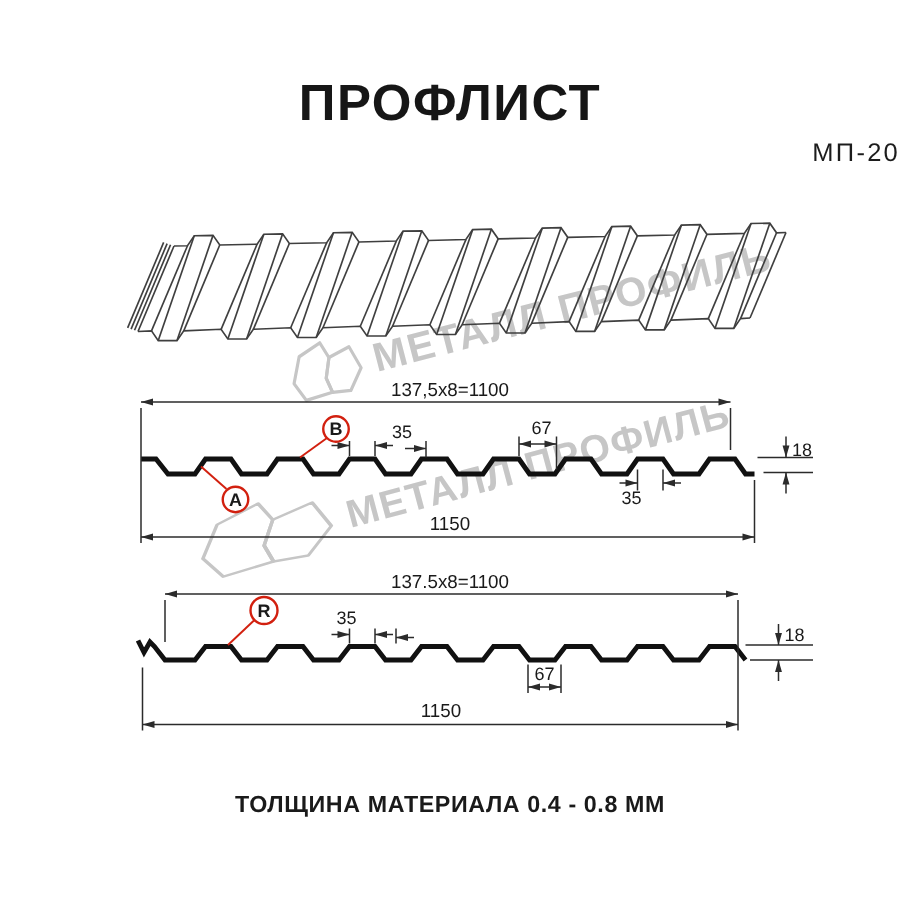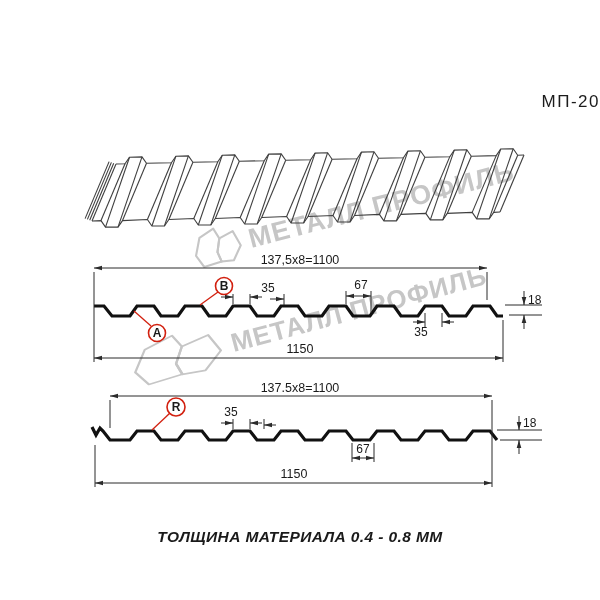--- a/index.html
+++ b/index.html
@@ -3,21 +3,21 @@
 <meta charset="utf-8">
 <style>
   html,body{margin:0;padding:0;background:#fff;}
   .page{position:relative;width:600px;height:600px;background:#ffffff;overflow:hidden;
         font-family:"Liberation Sans",sans-serif;}
   .title{position:absolute;top:50px;left:0;width:100%;text-align:center;
          font-size:34px;font-weight:bold;letter-spacing:1px;color:#161616;z-index:3;}
   .subtitle{position:absolute;top:92px;left:0;width:100%;text-align:right;
          font-size:17px;font-weight:normal;letter-spacing:1.5px;color:#1c1c1c;z-index:3;}
   .footer{position:absolute;top:528px;left:0;width:100%;text-align:center;
-         font-size:15.5px;font-weight:bold;letter-spacing:0.4px;color:#1a1a1a;z-index:3;font-style:italic;}
+         font-size:15.5px;font-weight:bold;letter-spacing:0.4px;color:#1a1a1a;z-index:3;}
   .wm{position:absolute;display:flex;align-items:center;gap:7px;
       transform-origin:left center;z-index:1;}
   .wm-text{font-weight:bold;white-space:nowrap;letter-spacing:1px;}
   #wm1{left:192px;top:231px;transform:rotate(-14.5deg);}
   #wm1 .wm-text{font-size:27px;}
   #wm2{left:128px;top:344px;transform:rotate(-15deg);}
   #wm2 .wm-text{font-size:26px;}
   .wm svg path{fill:none;stroke-linejoin:round;}
   svg.layer{position:absolute;left:0;z-index:2;}
   #sheet3d{top:130px;}
@@ -26,20 +26,21 @@
   text{font-family:"Liberation Sans",sans-serif;fill:#1a1a1a;}
   .dim-t{font-size:12.5px;}
   .dim-s{font-size:12px;}
   .lbl{font-size:12px;font-weight:bold;}
 </style>
 </head>
 <body>
 
 <div class="page">
 
+  <div class="title">ПРОФЛИСТ</div>
   <div class="subtitle">МП-20</div>
 
   <div class="wm" id="wm1">
     <svg width="52" height="46" viewBox="0 0 60 50" preserveAspectRatio="none">
       <path d="M4,28 L13,10 L31,4 L35,16 L29,30 L31,41 L10,42 Z" stroke-width="2.4" stroke="#c6c6c6"></path>
       <path d="M29,30 L35,16 L52,12 L57,29 L45,43 L31,41 Z" stroke-width="2.4" stroke="#c6c6c6"></path>
     </svg>
     <span class="wm-text" style="color: rgb(198, 198, 198);">МЕТАЛЛ ПРОФИЛЬ</span>
   </div>
 

